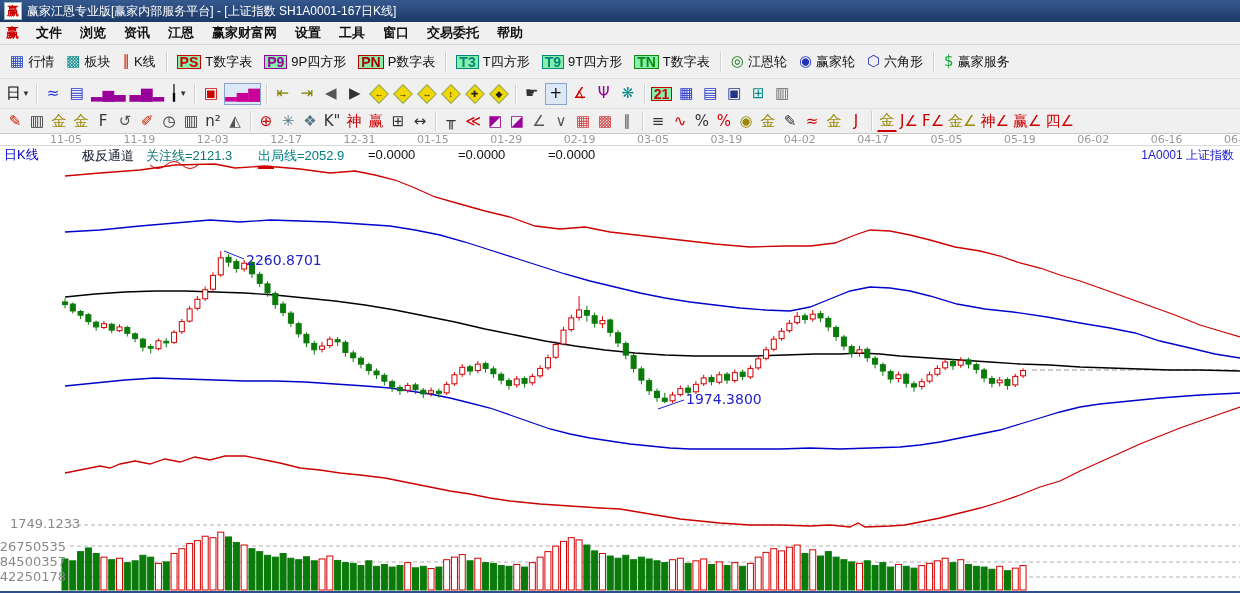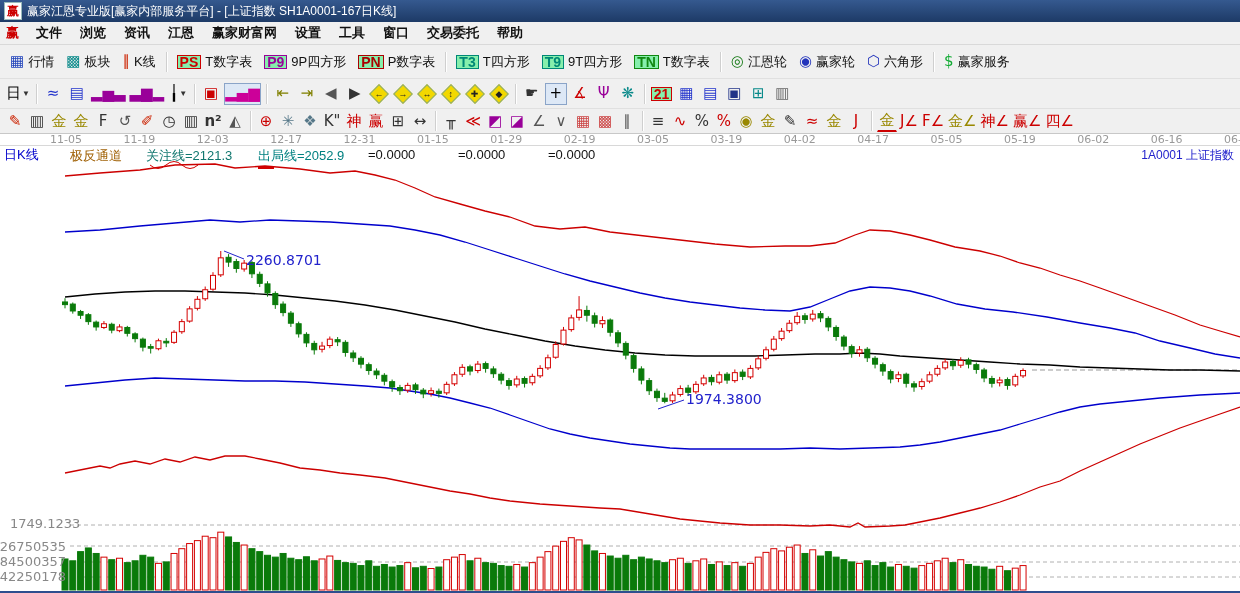--- a/index.html
+++ b/index.html
@@ -249,21 +249,21 @@
       <span class="itool">
         <span class="glyph" style="color: rgb(204, 34, 0);">✐</span>
       </span>
       <span class="itool">
         <span class="glyph" style="color: rgb(51, 51, 51);">◷</span>
       </span>
       <span class="itool">
         <span class="glyph" style="color: rgb(51, 51, 51);">▥</span>
       </span>
       <span class="itool">
-        <span class="glyph" style="color: rgb(51, 51, 51); font-weight: bold;">n²</span>
+        <span class="glyph" style="color: rgb(51, 51, 51);">n²</span>
       </span>
       <span class="itool">
         <span class="glyph" style="color: rgb(85, 85, 85);">◭</span>
       </span>
       <span class="sep"></span>
       <span class="itool">
         <span class="glyph" style="color: rgb(204, 0, 0);">⊕</span>
       </span>
       <span class="itool">
         <span class="glyph" style="color: rgb(85, 119, 136);">✳</span>
@@ -776,21 +776,21 @@
         <line x1="224" y1="247" x2="244" y2="255" stroke="#2222cc"></line>
         <line x1="658" y1="405" x2="684" y2="396" stroke="#2222cc"></line>
         <text x="246" y="261" fill="#2222cc" font-size="14">2260.8701</text>
         <text x="686" y="400" fill="#2222cc" font-size="14">1974.3800</text>
         <text x="10" y="524" fill="#888888" font-size="13">1749.1233</text>
         <text x="66" y="547" fill="#888888" font-size="13" text-anchor="end">126750535</text>
         <text x="66" y="562" fill="#888888" font-size="13" text-anchor="end">84500357</text>
         <text x="66" y="577" fill="#888888" font-size="13" text-anchor="end">42250178</text>
       </svg>
     <div class="pane-label">日K线</div>
-    <div class="ind" style="left:70px;color:#a16207;">极反通道</div>
+    <div class="ind" style="left:82px;color:#0f172a;">极反通道</div>
     <div class="ind" style="left:146px;color:#0f766e;">关注线=2121.3</div>
     <div class="ind" style="left:258px;color:#008080;">出局线=2052.9</div>
     <div class="ind" style="left:368px;color:#111;">=0.0000</div>
     <div class="ind" style="left:458px;color:#111;">=0.0000</div>
     <div class="ind" style="left:548px;color:#111;">=0.0000</div>
     <div class="symbol-label">1A0001  上证指数</div>
     <div class="bottomline"></div>
   </div>
 </div>
 

